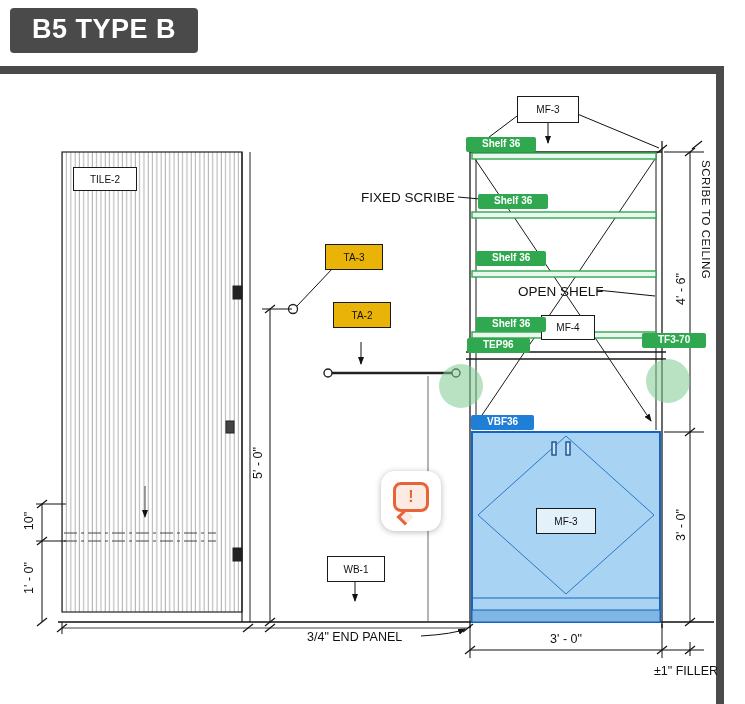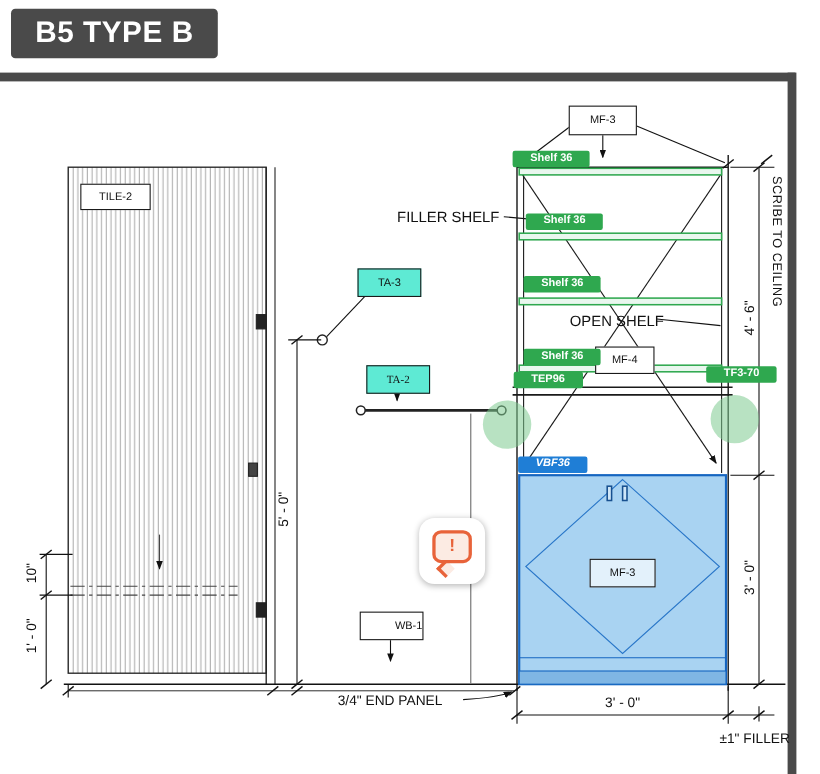--- a/index.html
+++ b/index.html
@@ -14,34 +14,34 @@
   
   svg.canvas{position:absolute;left:0;top:0;z-index:1;}
   .shelfbar{fill:#e9f7ee;stroke:var(--tag-green,#2fa84f);stroke-width:1.4;}
   .blue-cab{fill:var(--cabinet-fill,#a9d3f2);stroke:var(--cabinet-stroke,#1565c0);stroke-width:2;}
   .blue-toe{fill:#7fb6e4;stroke:var(--cabinet-stroke,#1565c0);stroke-width:1;}
   .blue-line{stroke:var(--cabinet-stroke,#1565c0);stroke-width:1;fill:none;}
   .diamond{fill:none;stroke:#2a77c9;stroke-width:1;}
   
   .labelbox{position:absolute;display:flex;align-items:center;justify-content:center;
             border:1.3px solid #1a1a1a;background:#fff;font-size:10px;z-index:3;white-space:nowrap;}
-  .graybox{background:#5eead4;}
+  .graybox{background:#eab308;}
   .bluebox{background:#e3f1fb;}
   
   .dtext{position:absolute;font-size:13.5px;white-space:nowrap;z-index:3;}
   .dimtext{position:absolute;font-size:12.5px;white-space:nowrap;z-index:3;text-align:center;}
   .vert{transform:rotate(-90deg);}
   .note{position:absolute;left:63px;top:398px;width:150px;font-size:14px;line-height:1.15;
         background:#fff;z-index:3;}
   .scribe{position:absolute;left:700px;top:160px;height:170px;writing-mode:vertical-rl;
           font-size:11.5px;letter-spacing:.5px;z-index:3;white-space:nowrap;}
   
   .tag{position:absolute;z-index:4;background:var(--tag-green,#2fa84f);color:#fff;font-size:10px;
        font-weight:bold;padding:1px 16px 2px;border-radius:2px;line-height:12px;white-space:nowrap;}
-  .tag.blue{background:var(--tag-blue,#1f7ed6);font-style:italic;}
+  .tag.blue{background:var(--tag-blue,#1f7ed6);}
   .statusdot{position:absolute;width:44px;height:44px;border-radius:50%;
              background:rgba(126,202,143,.55);z-index:2;}
   
   .comment-card{position:absolute;left:381px;top:471px;width:60px;height:60px;background:#fff;
                 border-radius:14px;box-shadow:0 1px 6px rgba(0,0,0,.28);z-index:6;}
   .bubble{position:absolute;left:12px;top:11px;width:30px;height:24px;border:3px solid var(--accent-orange,#e8633a);
           border-radius:8px;background:#fcebe3;display:flex;align-items:center;justify-content:center;
           font-weight:bold;font-size:16px;color:var(--accent-orange,#e8633a);}
   .bubble-tail{position:absolute;left:18px;top:40px;width:9px;height:9px;background:#fcebe3;
                border-left:3px solid var(--accent-orange,#e8633a);border-bottom:3px solid var(--accent-orange,#e8633a);
@@ -177,37 +177,37 @@
 
   <div class="statusdot" style="left:439px;top:364px;"></div>
   <div class="statusdot" style="left:646px;top:359px;"></div>
 
   <div class="labelbox" style="left:73px;top:167px;width:62px;height:22px;">
       <span>TILE-2</span>
     </div>
   <div class="labelbox graybox" style="left:325px;top:244px;width:56px;height:24px;">
       <span>TA-3</span>
     </div>
-  <div class="labelbox graybox" style="left:333px;top:332px;width:56px;height:24px;font-family:Liberation Serif, serif;">
+  <div class="labelbox graybox" style="left:333px;top:302px;width:56px;height:24px;">
       <span>TA-2</span>
     </div>
-  <div class="labelbox" style="left:327px;top:556px;width:56px;height:24px;justify-content:flex-end;">
+  <div class="labelbox" style="left:327px;top:556px;width:56px;height:24px;">
       <span>WB-1</span>
     </div>
   <div class="labelbox" style="left:517px;top:96px;width:60px;height:25px;">
       <span>MF-3</span>
     </div>
   <div class="labelbox" style="left:541px;top:315px;width:52px;height:23px;">
       <span>MF-4</span>
     </div>
   <div class="labelbox bluebox" style="left:536px;top:508px;width:58px;height:24px;">
       <span>MF-3</span>
     </div>
 
-  <div class="dtext" style="left:361px;top:190px;">FILLER SHELF</div>
+  <div class="dtext" style="left:361px;top:190px;">FIXED SCRIBE</div>
   <div class="dtext" style="left:518px;top:284px;">OPEN SHELF</div>
   <div class="scribe">SCRIBE TO CEILING</div>
 
   <div class="dimtext vert" style="left:234px;top:456px;width:48px;">5' - 0"</div>
   <div class="dimtext vert" style="left:9px;top:514px;width:40px;">10"</div>
   <div class="dimtext vert" style="left:5px;top:571px;width:48px;">1' - 0"</div>
   <div class="dimtext vert" style="left:657px;top:282px;width:48px;">4' - 6"</div>
   <div class="dimtext vert" style="left:657px;top:518px;width:48px;">3' - 0"</div>
   <div class="dimtext" style="left:534px;top:632px;width:64px;">3' - 0"</div>
   <div class="dimtext" style="left:307px;top:630px;">3/4" END PANEL</div>

